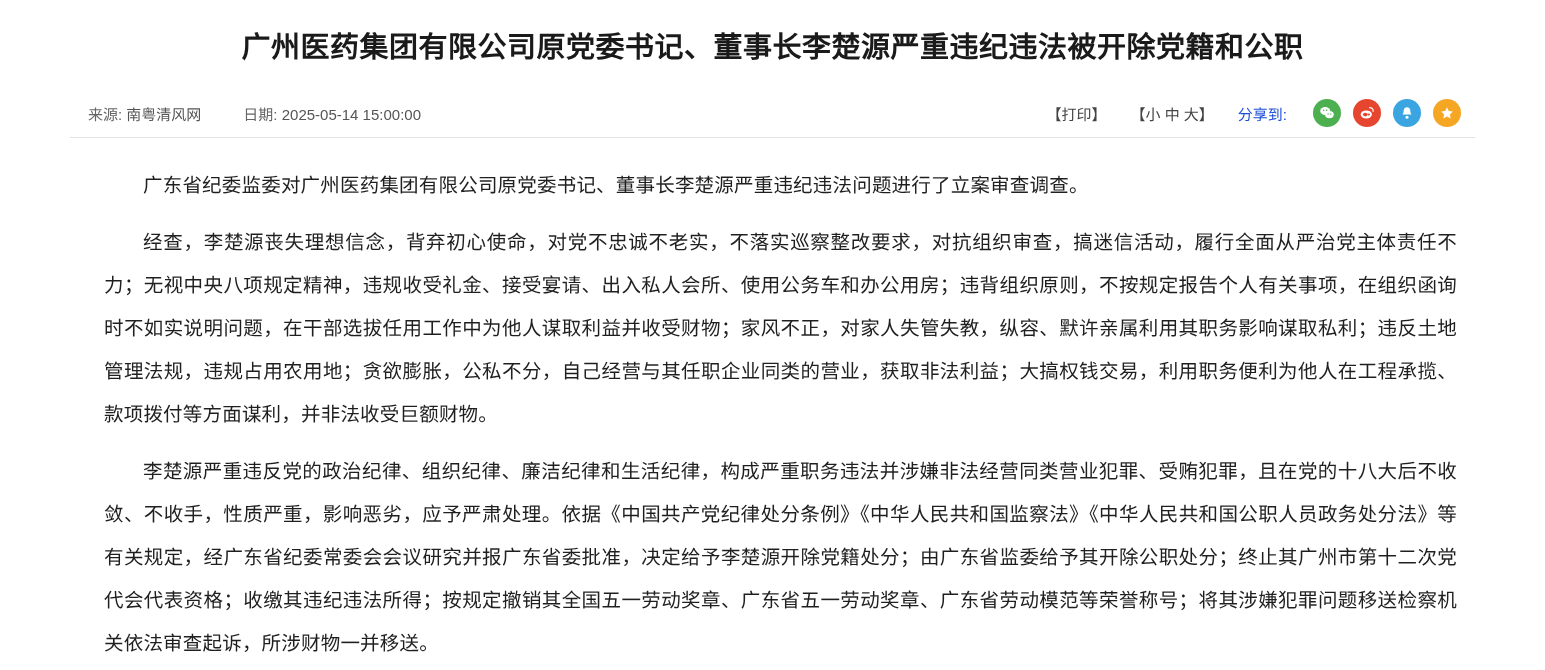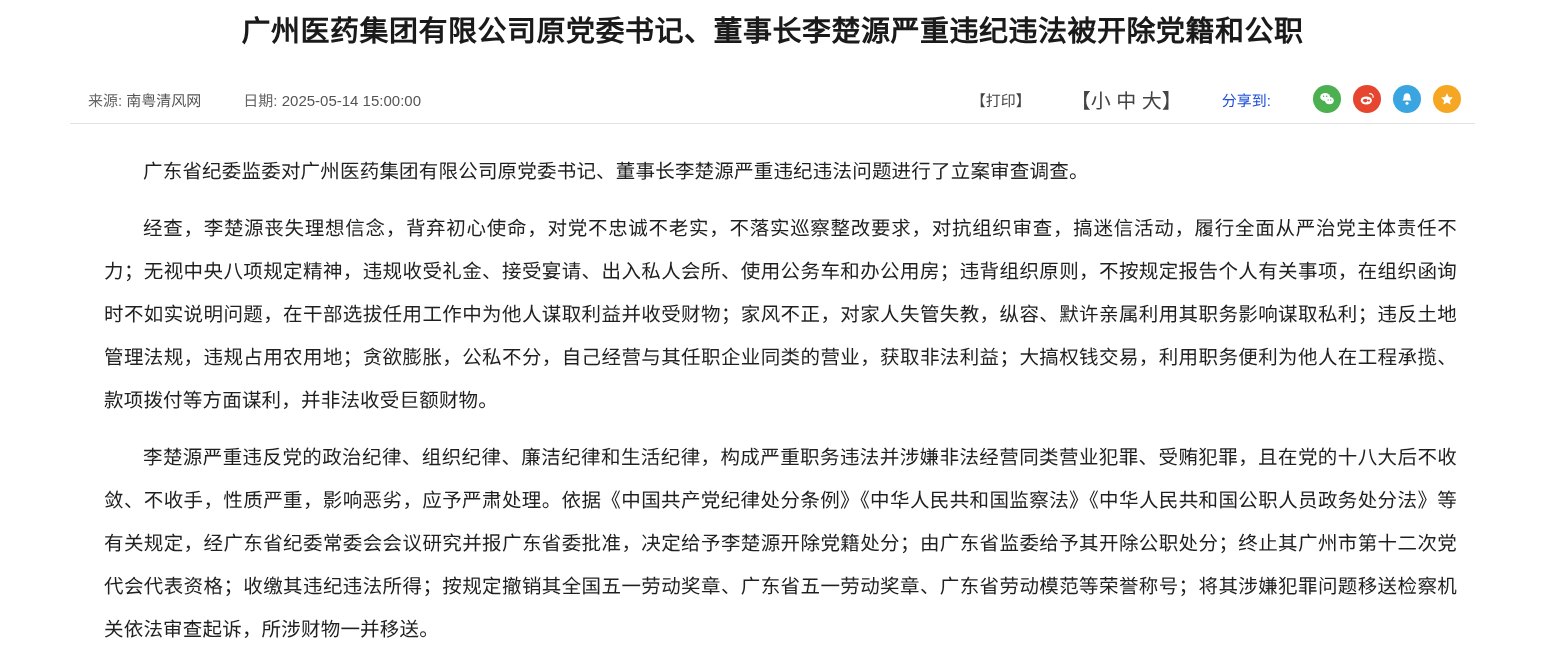--- a/index.html
+++ b/index.html
@@ -21,23 +21,22 @@
     box-sizing: border-box;
     padding: 0;
   }
   .article-title {
     text-align: center;
     font-size: 29px;
     font-weight: bold;
     color: #1a1a1a;
     line-height: 1.35;
     letter-spacing: 0.5px;
-    padding: 14px 70px 0 70px;
+    padding: 28px 70px 0 70px;
     margin: 0;
-    font-family: Liberation Mono, monospace;
   }
   .meta-bar {
     margin: 22px 70px 0 70px;
     height: 48px;
     display: flex;
     align-items: center;
     justify-content: space-between;
     border-bottom: 1px solid #e2e2e2;
     font-size: 15px;
     color: #555555;
@@ -51,32 +50,32 @@
   .meta-item {
     white-space: nowrap;
     color: #555555;
   }
   .meta-label {
     color: #666666;
   }
   .meta-right {
     display: flex;
     align-items: center;
-    gap: 40px;
+    gap: 24px;
     padding-right: 14px;
   }
   .tool-link {
     color: #444444;
     font-size: 15px;
     white-space: nowrap;
     cursor: pointer;
   }
   .font-sizes {
     color: #444444;
-    font-size: 20px;
+    font-size: 15px;
     white-space: nowrap;
     cursor: pointer;
   }
   .share-label {
     color: #1d4ed8;
     font-size: 15px;
     margin-right: 2px;
     white-space: nowrap;
   }
   .share-icons {

